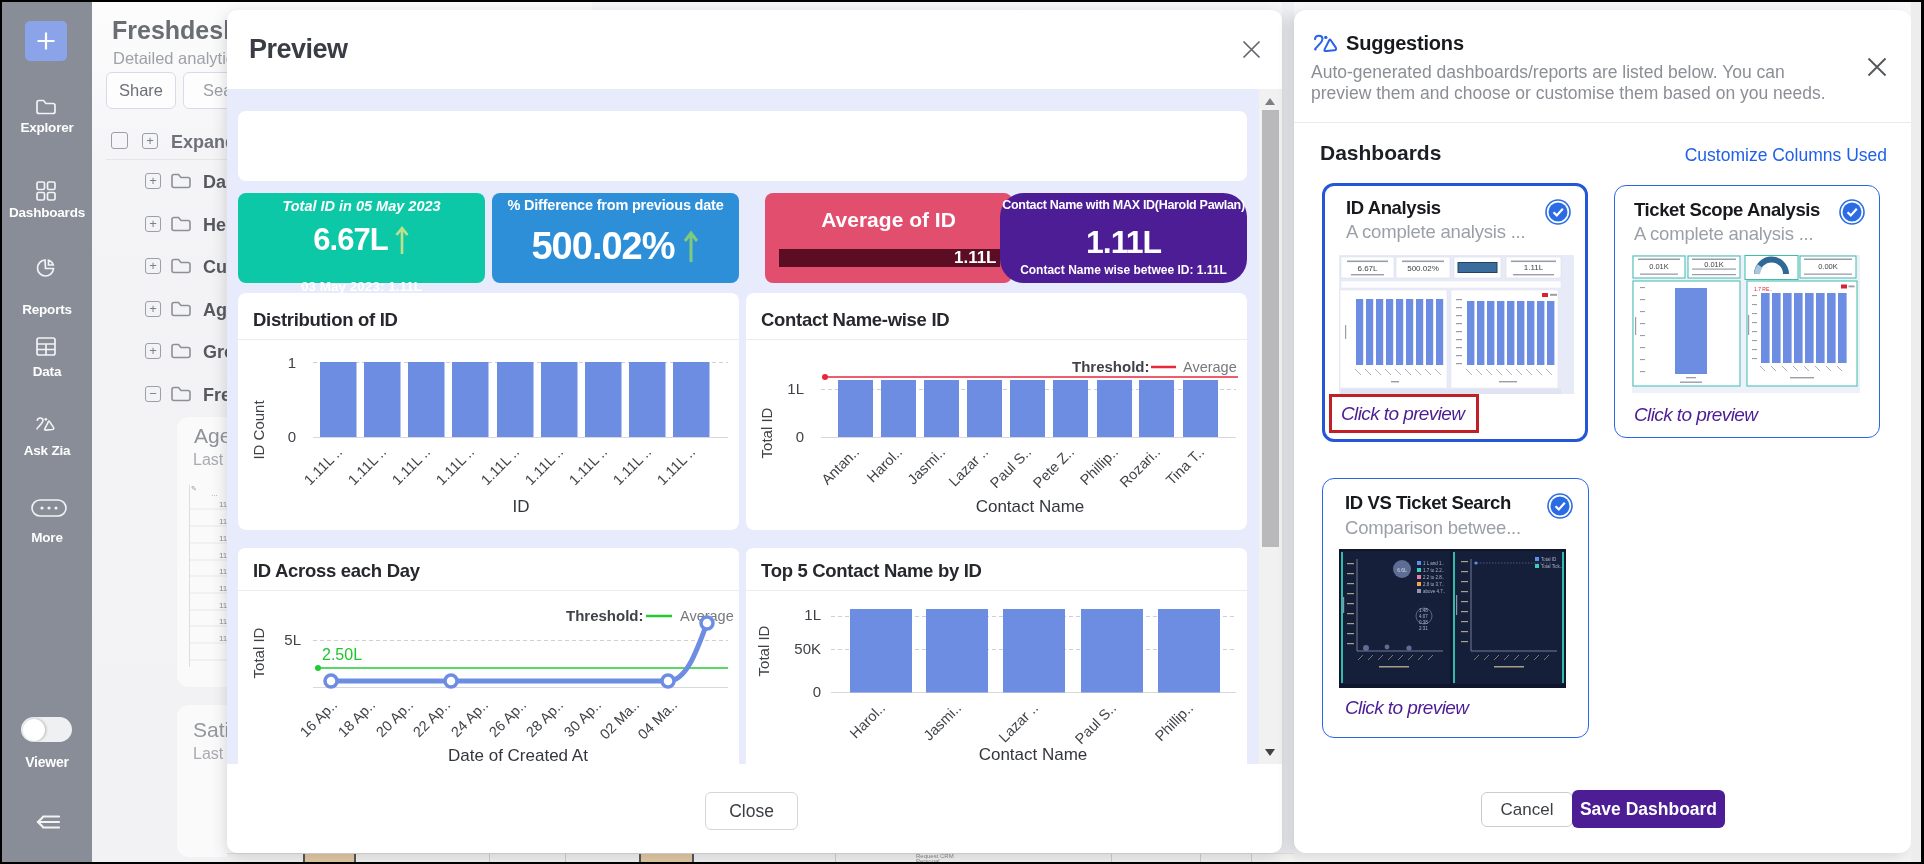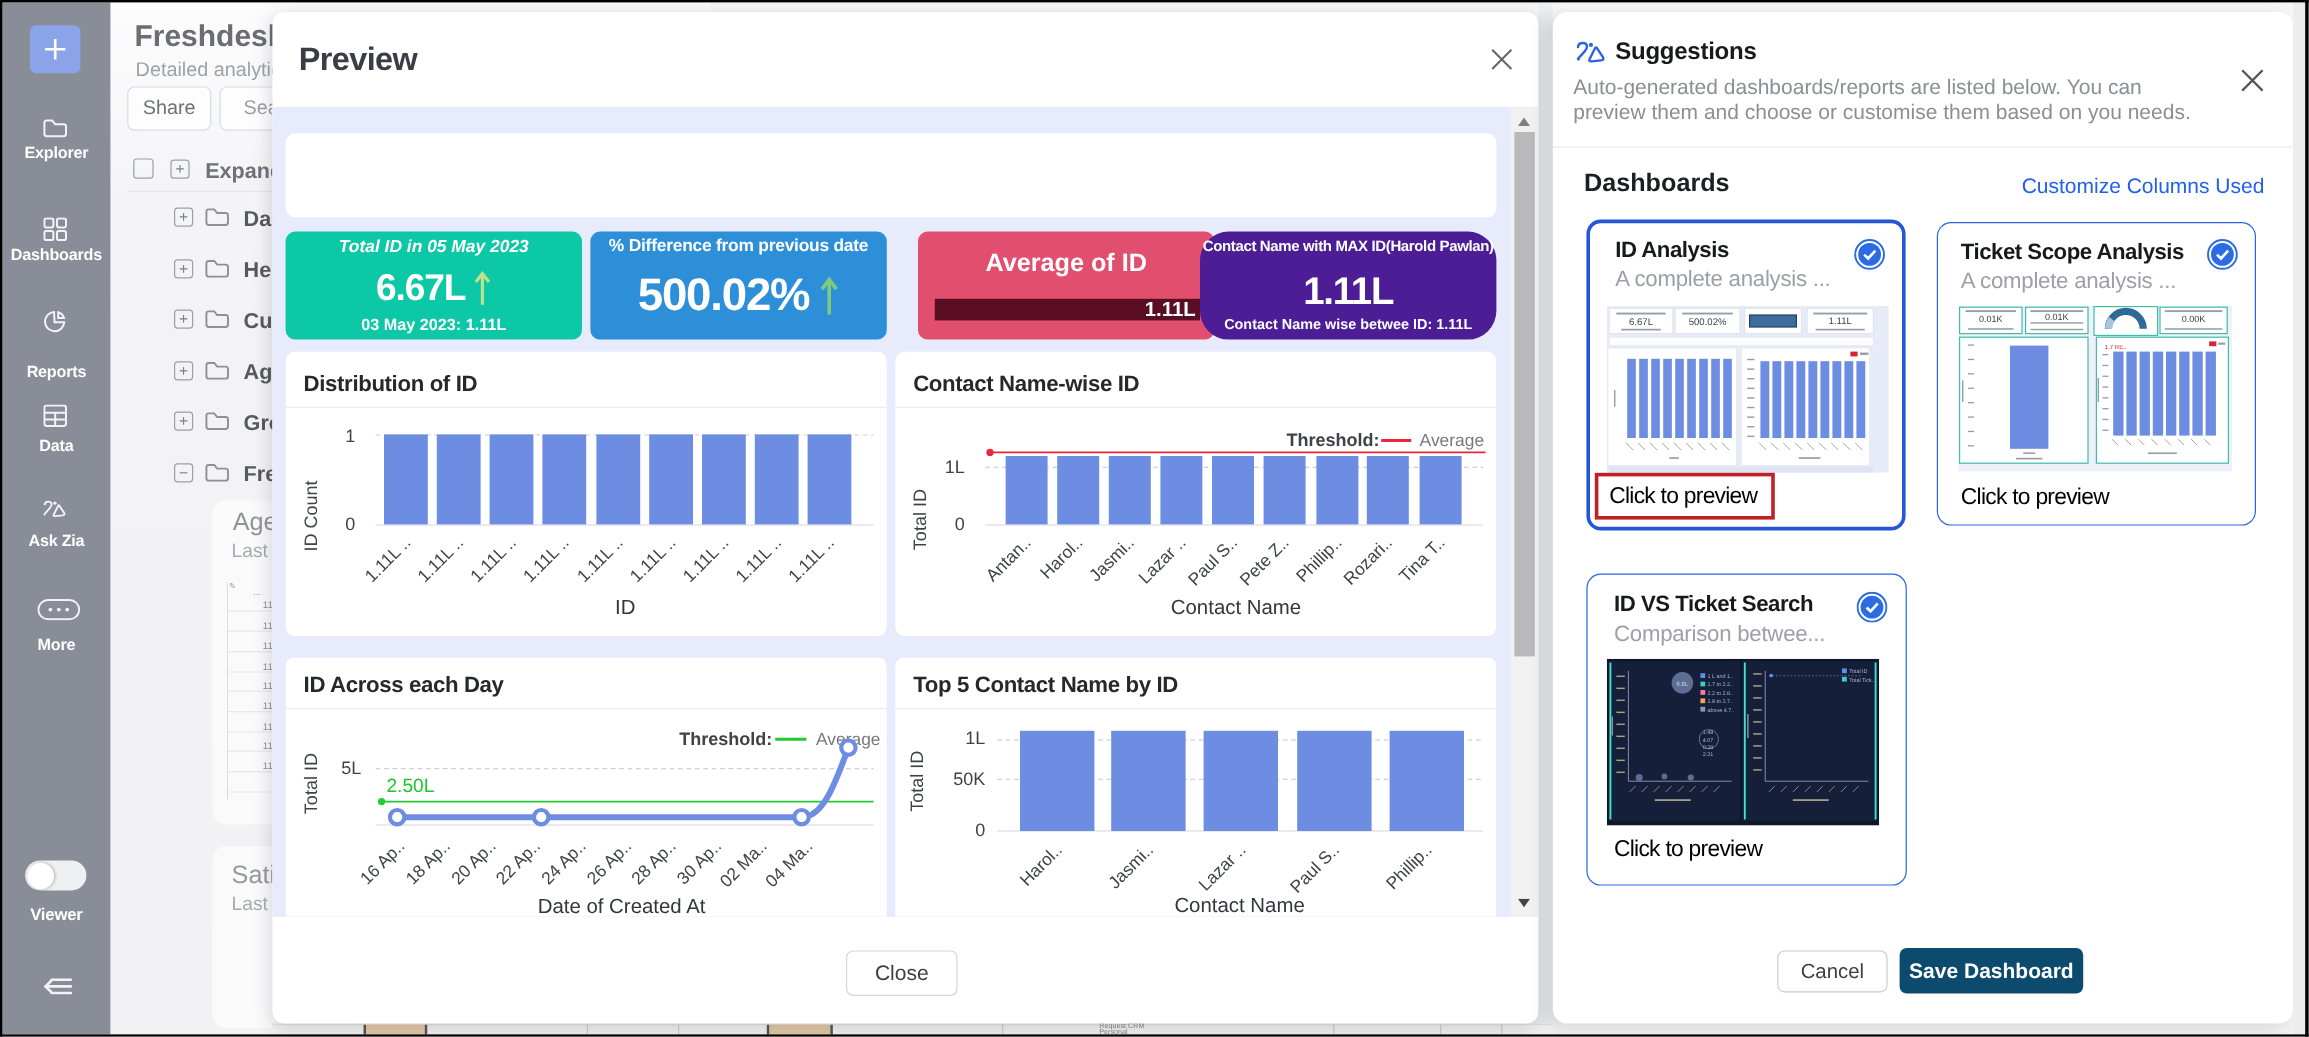--- a/index.html
+++ b/index.html
@@ -21,21 +21,21 @@
 .ylab { font-size:15px; fill:#3f4247; }
 .atitle { font-size:17px; fill:#33363c; }
 .ctitle { font-size:18.5px; font-weight:700; letter-spacing:-0.3px; fill:#26282d; font-family:"Liberation Sans",sans-serif; }
 .wcard { position:absolute; background:#fff; border-radius:8px; }
 .kpi { position:absolute; top:114px; width:247px; height:90px; border-radius:8px; color:#fff; text-align:center; }
 
 #panel { left:1294px; top:10px; width:617px; height:843px; background:#fff; border-radius:12px; box-shadow:-6px 3px 12px rgba(50,50,60,.14); z-index:10; }
 .sugg-card { position:absolute; background:#fff; border-radius:12px; }
 .sc-title { position:absolute; font-size:18.5px; font-weight:700; letter-spacing:-0.4px; color:#17191d; }
 .sc-sub { position:absolute; font-size:18.5px; letter-spacing:-0.2px; color:#9ba0a8; }
-.sc-click { position:absolute; font-size:19px; letter-spacing:-0.6px; color:#000000; }
+.sc-click { position:absolute; font-size:19px; letter-spacing:-0.6px; color:#4c1d95;font-style:italic; }
 .btn { position:absolute; border-radius:6px; text-align:center; font-size:17px; }
 </style>
 </head>
 <body>
 
 <div id="bgpage" class="abs" style="left:92px;top:2px;width:1829px;height:860px;background:linear-gradient(180deg,#f7f7f9 0%,#f3f3f5 30%,#f2f2f4 100%);"></div>
 <div class="abs" style="left:92px;top:2px;width:500px;height:150px;background:linear-gradient(180deg,#fcfcfd,rgba(250,250,251,0));"></div>
 
 <div class="abs bgtext" style="left:112px;top:16px;font-size:25px;font-weight:600;color:#6a6d72;">Freshdesk Analytics</div>
 <div class="abs" style="left:113px;top:49px;font-size:16.5px;color:#9ea1a7;">Detailed analytics of data</div>
@@ -206,21 +206,21 @@
     <div class="wcard" style="left:11px;top:22px;width:1009px;height:70px;"></div>
     <div id="kpis">
       <div class="kpi" style="left:11px;top:104px;background:#0dc8a6;">
         <div class="abs" style="left:0;top:5px;width:100%;font-size:14.5px;font-weight:700;font-style:italic;">Total ID in 05 May 2023</div>
         <div class="abs" style="left:0;top:26px;width:100%;height:42px;display:flex;align-items:center;justify-content:center;">
           <span style="font-size:31px;font-weight:700;letter-spacing:-1px;">6.67L</span>
           <svg width="16" height="32" style="margin-left:6px;">
               <path d="M8 30 V5 M2.5 11 L8 4 L13.5 11" stroke="#bfe18a" stroke-width="2.6" fill="none"></path>
             </svg>
         </div>
-        <div class="abs" style="left:0;top:70px;width:100%;font-size:13.5px;font-weight:700;">03 May 2023: 1.11L</div>
+        <div class="abs" style="left:0;top:86px;width:100%;font-size:13.5px;font-weight:700;">03 May 2023: 1.11L</div>
       </div>
       <div class="kpi" style="left:265px;top:104px;background:#2e8fd9;">
         <div class="abs" style="left:0;top:4px;width:100%;font-size:14.5px;font-weight:700;letter-spacing:-0.2px;">% Difference from previous date</div>
         <div class="abs" style="left:0;top:28px;width:100%;height:50px;display:flex;align-items:center;justify-content:center;">
           <span style="font-size:38px;font-weight:700;letter-spacing:-1px;">500.02%</span>
           <svg width="18" height="36" style="margin-left:7px;">
               <path d="M9 34 V6 M3 13 L9 5 L15 13" stroke="#7ecb7c" stroke-width="3" fill="none"></path>
             </svg>
         </div>
       </div>
@@ -690,21 +690,21 @@
           <line x1="180" y1="106" x2="175" y2="111"></line>
           <line x1="190" y1="106" x2="185" y2="111"></line>
           <line x1="200" y1="106" x2="195" y2="111"></line>
           <line x1="210" y1="106" x2="205" y2="111"></line>
       </g>
       <rect x="155" y="117" width="30" height="1.5" fill="#a59f86"></rect>
     </svg>
     <div class="sc-click" style="left:51px;top:687px;">Click to preview</div>
   </div>
   <div class="btn" style="left:187px;top:782px;width:92px;height:35px;border:1px solid #c9ccd2;background:#fff;line-height:33px;color:#3c3f45;">Cancel</div>
-  <div class="btn" style="left:289px;top:780px;width:153px;height:38px;background:#0c4a6e;line-height:38px;color:#fff;font-weight:600;font-size:17.5px;">Save Dashboard</div>
+  <div class="btn" style="left:278px;top:780px;width:153px;height:38px;background:#4c1d95;line-height:38px;color:#fff;font-weight:600;font-size:17.5px;">Save Dashboard</div>
 </div>
 
 <div class="abs" style="left:1911px;top:2px;width:10px;height:860px;background:#ededee;z-index:11;"></div>
 
 <div class="frame" style="left:0;top:0;width:1924px;height:2px;"></div>
 <div class="frame" style="left:0;top:0;width:2px;height:864px;"></div>
 <div class="frame" style="left:1921px;top:0;width:3px;height:864px;"></div>
 <div class="frame" style="left:0;top:862px;width:1924px;height:2px;"></div>
 
 </body></html>

